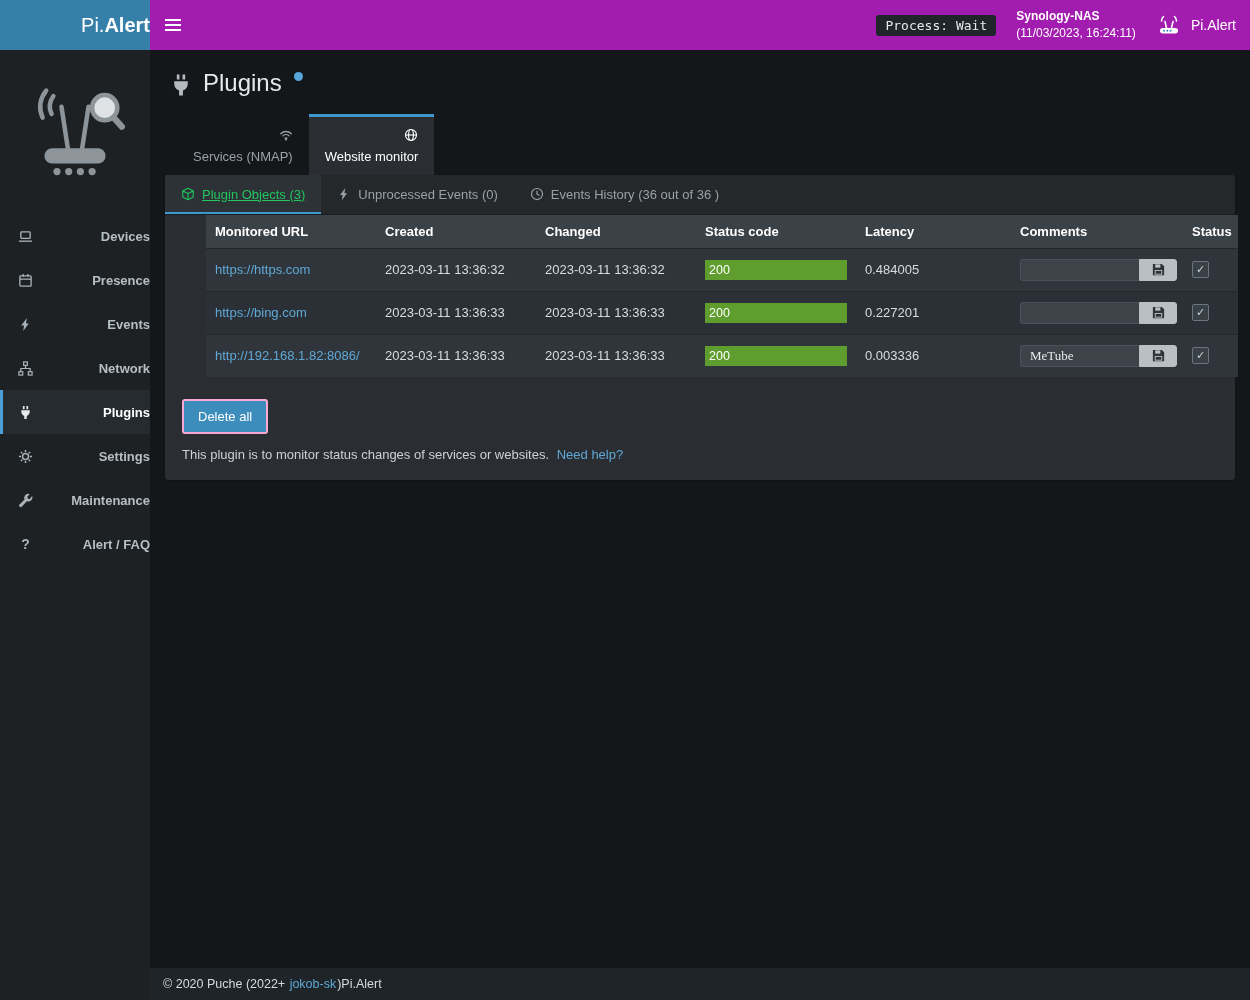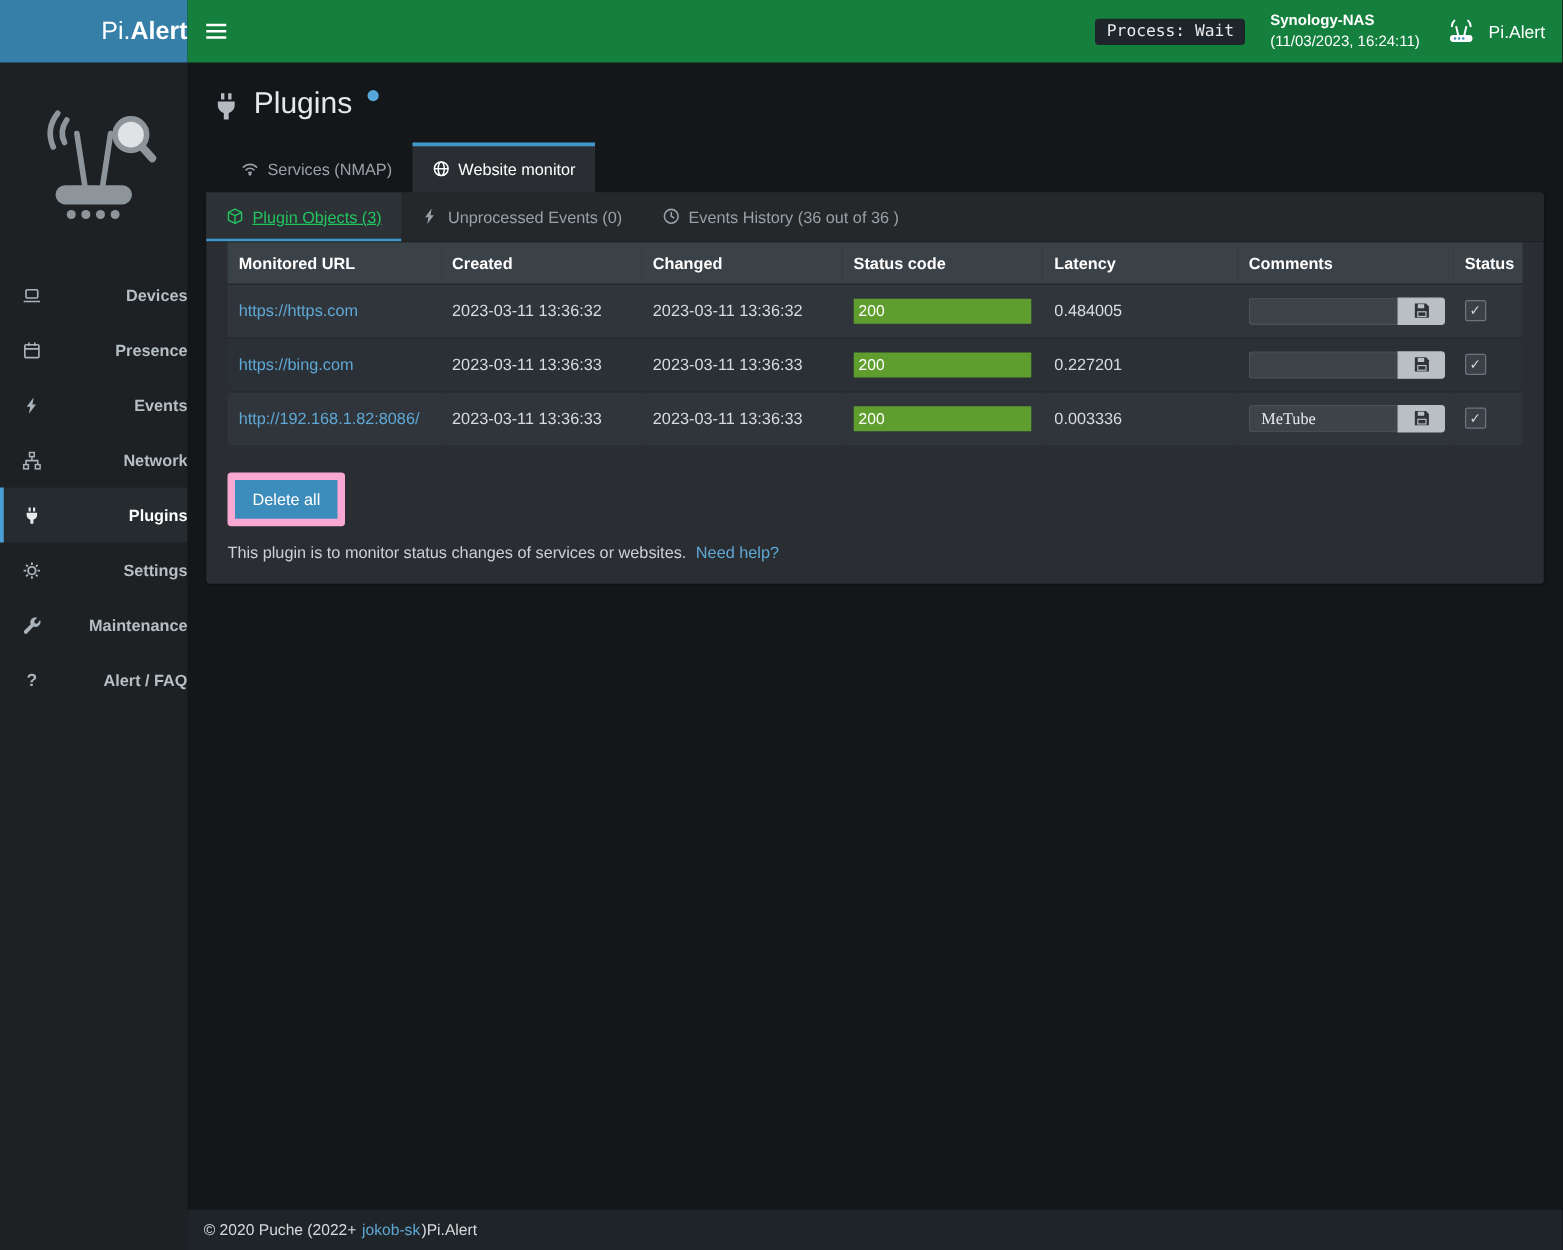--- a/index.html
+++ b/index.html
@@ -4,21 +4,21 @@
 <style>
   html,body{margin:0;padding:0;width:1250px;height:1000px;overflow:hidden;
     font-family:"Liberation Sans",sans-serif;background:#14171a;}
   .app{position:relative;width:1250px;height:1000px;}
 
   
   .topbar{position:absolute;top:0;left:0;right:0;height:50px;display:flex;z-index:5;}
   .logo{width:150px;background:#367fa9;color:#fff;display:flex;align-items:center;
     justify-content:flex-end;font-size:20px;cursor:pointer;}
   .logo .bold{font-weight:bold;}
-  .nav{flex:1;background:#15803d;display:flex;align-items:center;}
+  .nav{flex:1;background:#a21caf;display:flex;align-items:center;}
   .hamburger{width:46px;height:50px;display:flex;flex-direction:column;justify-content:center;
     align-items:center;gap:3px;cursor:pointer;}
   .hamburger i{width:16px;height:2px;background:#fff;display:block;}
   .nav-right{margin-left:auto;display:flex;align-items:center;gap:20px;padding-right:14px;}
   .process-badge{font-family:"DejaVu Sans Mono",monospace;font-size:13px;color:#e9e9e9;
     background:#1f262b;padding:3px 9px;border-radius:3px;}
   .host-info{color:#fff;font-size:12px;line-height:1.4;}
   .host-info .name{font-weight:bold;}
   .app-id{display:flex;align-items:center;gap:9px;color:#fff;font-size:14px;}
 
@@ -36,54 +36,54 @@
   
   .main{position:absolute;left:150px;top:50px;right:0;bottom:32px;background:#14171a;
     padding:12px 15px;box-sizing:border-box;overflow:hidden;}
   .page-header{display:flex;align-items:flex-start;gap:10px;margin:4px 0 4px 4px;color:#e6e9eb;}
   .page-header svg{width:24px;height:24px;margin-top:7px;color:#b4babf;}
   .page-title{font-size:24px;font-weight:normal;line-height:1.4;}
   .badge-dot{width:9px;height:9px;border-radius:50%;background:#57a7dd;display:inline-block;
     margin:6px 0 0 2px;}
 
   .tabs{display:flex;margin:14px 0 0 12px;}
-  .tab{display:flex;align-items:center;gap:7px;padding:11px 16px;font-size:13px;color:#9aa1a7;
-    cursor:pointer;border-top:3px solid transparent;}
+  .tab{display:flex;align-items:flex-end;gap:7px;padding:11px 16px;font-size:13px;color:#9aa1a7;
+    cursor:pointer;border-top:3px solid transparent;flex-direction:column;}
   .tab svg{width:14px;height:14px;}
   .tab.active{background:#2a2e32;color:#fff;border-top-color:#3f98cc;}
 
   .panel{background:#2a2e32;border-radius:0 3px 3px 3px;box-shadow:0 1px 2px rgba(0,0,0,.4);}
   .inner-tabs{display:flex;background:#24282b;border-bottom:1px solid #1b1e21;
     border-radius:0 3px 0 0;}
   .itab{display:flex;align-items:center;gap:7px;padding:12px 16px 10px;font-size:13px;
     color:#99a1a7;cursor:pointer;border-bottom:2px solid transparent;}
   .itab svg{width:14px;height:14px;}
   .itab.active{color:#22c55e;background:#2d3237;border-bottom-color:#3f98cc;text-decoration:underline;}
 
-  .table-wrap{padding:0 17px;}
+  .table-wrap{padding:0 17px;margin-left:24px;}
   table{width:100%;border-collapse:collapse;font-size:13px;table-layout:fixed;}
   th{background:#3a4147;color:#fff;text-align:left;font-weight:bold;padding:9px 9px;}
   td{padding:10px 9px;border-top:1px solid #24282c;color:#d8dcdf;vertical-align:middle;}
   tbody tr:nth-child(odd){background:#30353b;}
   tbody tr:nth-child(even){background:#2b3036;}
   a.link{color:#5fa8d5;text-decoration:none;cursor:pointer;}
   .status-bar{background:#5f9e2e;color:#fff;height:20px;line-height:20px;padding-left:4px;
     font-size:12.5px;}
   .comment-group{display:flex;width:157px;height:22px;font-family:Liberation Serif, serif;}
   .comment-input{flex:1;min-width:0;background:#3d4349;border:1px solid #4a5158;border-right:none;
     border-radius:3px 0 0 3px;color:#e8ebed;font-size:13px;padding:0 9px;font-family:inherit;}
   .save-btn{width:38px;border:1px solid #b9bfc3;background:#b9bfc3;border-radius:0 3px 3px 0;
     display:flex;align-items:center;justify-content:center;cursor:pointer;padding:0;}
   .checkbox{width:15px;height:15px;border:1px solid #6b757d;background:#394046;border-radius:2px;
     display:inline-flex;align-items:center;justify-content:center;color:#cfd6da;font-size:11px;
     cursor:pointer;}
   .checkbox::after{content:"\2713";}
 
   .actions{padding:22px 17px 0;}
-  .btn-primary{background:#3c8dbc;color:#fff;border:6px solid #f9a8d4;border-radius:3px;
+  .btn-primary{background:#3c8dbc;color:#fff;border:2px solid #f9a8d4;border-radius:3px;
     font-size:13px;padding:8px 14px;cursor:pointer;font-family:inherit;}
   .panel-desc{padding:13px 17px 18px;font-size:13px;color:#ccd1d5;}
   .panel-desc a{margin-left:4px;}
 
   
   .footer{position:absolute;left:150px;right:0;bottom:0;height:32px;background:#1f2428;
     display:flex;align-items:center;justify-content:flex-start;padding:0 13px;
     box-sizing:border-box;font-size:12.5px;color:#d7dadd;}
   .footer a{margin:0 1px;}
 </style>

